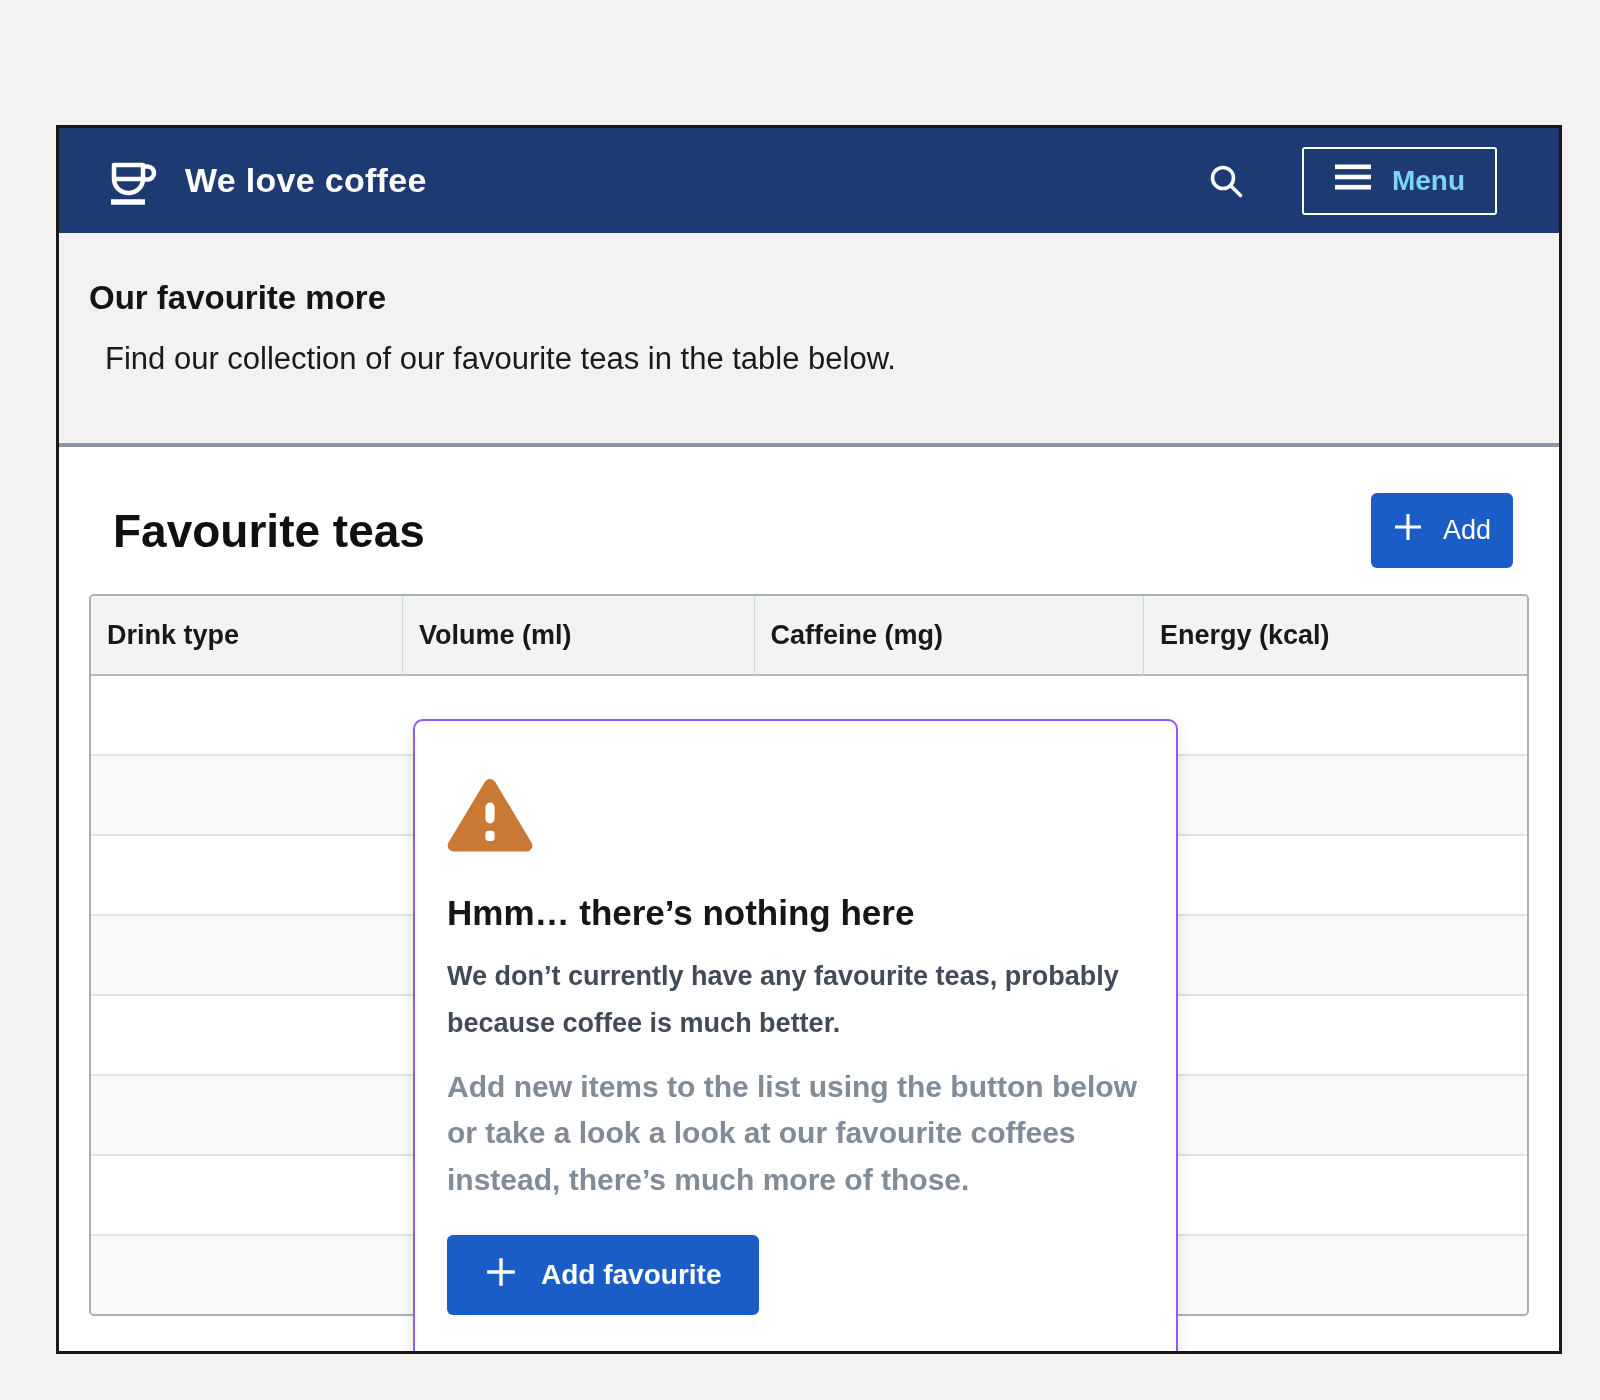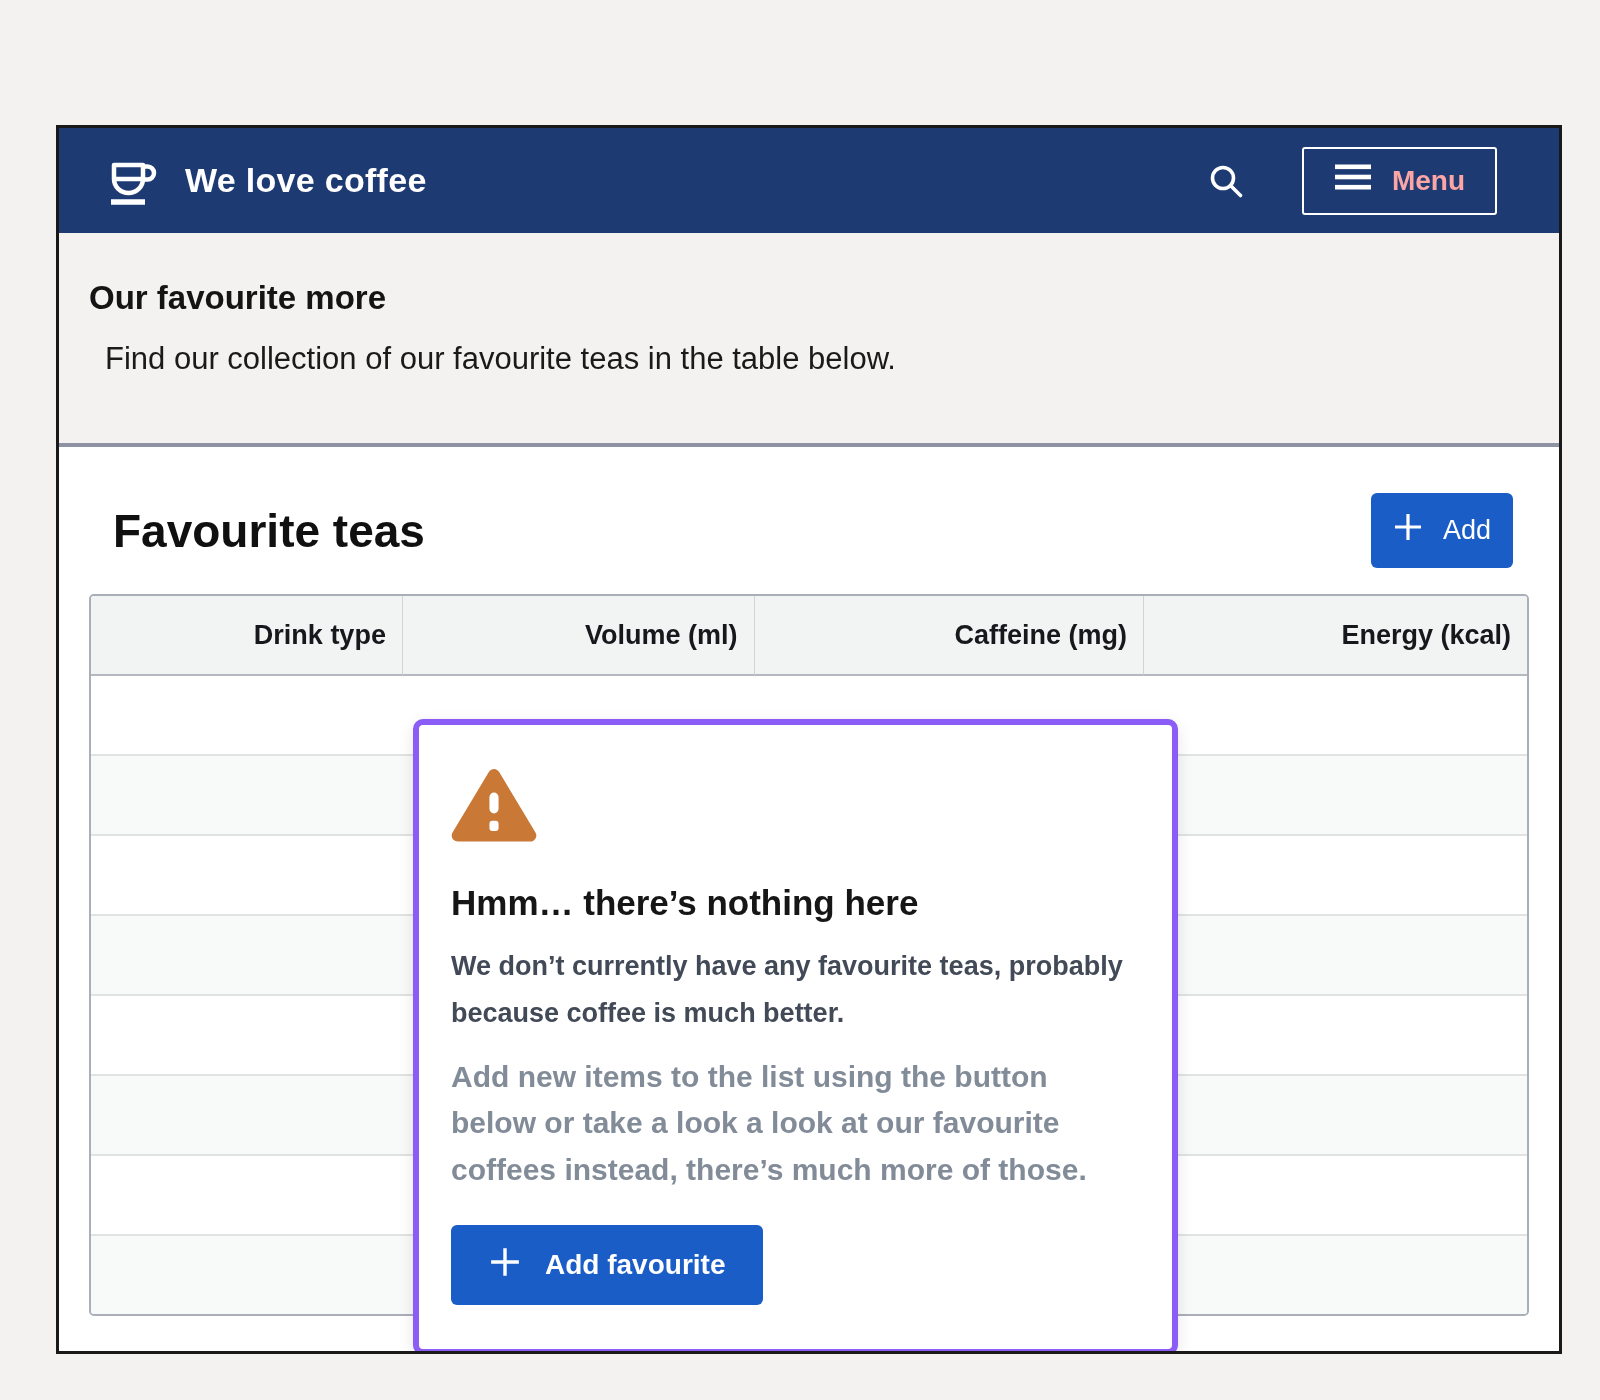--- a/index.html
+++ b/index.html
@@ -19,21 +19,21 @@
     height:105px;background:#1e3a73;display:flex;align-items:center;
     padding:0 62px 0 44px;box-sizing:border-box;color:#fff;
   }
   .brand{display:flex;align-items:center;gap:26px;}
   .brand svg{display:block;}
   .brand-title{font-size:34px;font-weight:700;letter-spacing:.3px;}
   .topbar-right{margin-left:auto;display:flex;align-items:center;gap:56px;}
   .search-btn{background:none;border:none;padding:0;cursor:pointer;display:flex;}
   .menu-btn{
     display:flex;align-items:center;gap:20px;background:transparent;
-    border:2px solid #ffffff;border-radius:3px;color:#fca5a5;
+    border:2px solid #ffffff;border-radius:3px;color:#7dd3fc;
     font-family:inherit;font-size:28px;font-weight:700;
     height:68px;padding:0 30px;cursor:pointer;
   }
   
   .intro{
     background:#f3f2f1;border-bottom:4px solid #8d93a2;
     padding:46px 30px 50px;box-sizing:border-box;
   }
   .intro h2{margin:0 0 24px;font-size:33px;font-weight:700;color:#141414;}
   .intro p{margin:16px;font-size:31px;color:#1a1a1a;}
@@ -48,34 +48,34 @@
     display:flex;align-items:center;gap:20px;background:#1a5dc6;color:#fff;
     border:none;border-radius:6px;height:75px;padding:0 22px;
     font-family:inherit;font-size:27px;font-weight:400;cursor:pointer;
   }
   
   .teas-table{
     width:100%;border-collapse:separate;border-spacing:0;
     border:2px solid #a9aeb8;border-radius:5px;overflow:hidden;
   }
   .teas-table th{
-    background:#f2f3f3;height:78px;padding:0 16px;text-align:right;
+    background:#f2f3f3;height:78px;padding:0 16px;text-align:left;
     font-size:27px;font-weight:700;color:#16181b;
     border-bottom:2px solid #b4b8bf;border-left:1px solid #d0d3d7;
   }
   .teas-table th:first-child{border-left:none;}
   .teas-table td{height:78px;padding:0 16px;background:#ffffff;}
   .teas-table tbody tr + tr td{border-top:2px solid #e0e2e4;}
   .teas-table tbody tr:nth-child(even) td{background:#f8f9f9;}
   
   .empty-card{
     position:absolute;left:354px;top:272px;width:765px;box-sizing:border-box;
-    background:#fff;border:6px solid #8b5cf6;border-radius:10px;
+    background:#fff;border:2px solid #8b5cf6;border-radius:10px;
     box-shadow:0 5px 16px rgba(0,0,0,.10),0 0 2px rgba(0,0,0,.06);
-    padding:40px 32px 44px;
+    padding:54px 32px 44px;
   }
   .empty-card h3{margin:32px 0 20px;font-size:35px;font-weight:700;color:#161616;}
   .empty-bold{margin:0 0 16px;font-size:27px;font-weight:700;color:#424a57;line-height:1.75;}
   .empty-sub{margin:0 0 30px;font-size:30px;font-weight:700;color:#828b98;line-height:1.55;}
   .fav-btn{
     display:flex;align-items:center;gap:24px;background:#1a5dc6;color:#fff;
     border:none;border-radius:6px;height:80px;padding:0 38px;
     font-family:inherit;font-size:28px;font-weight:700;cursor:pointer;margin-top:32px;
   }
 </style>

